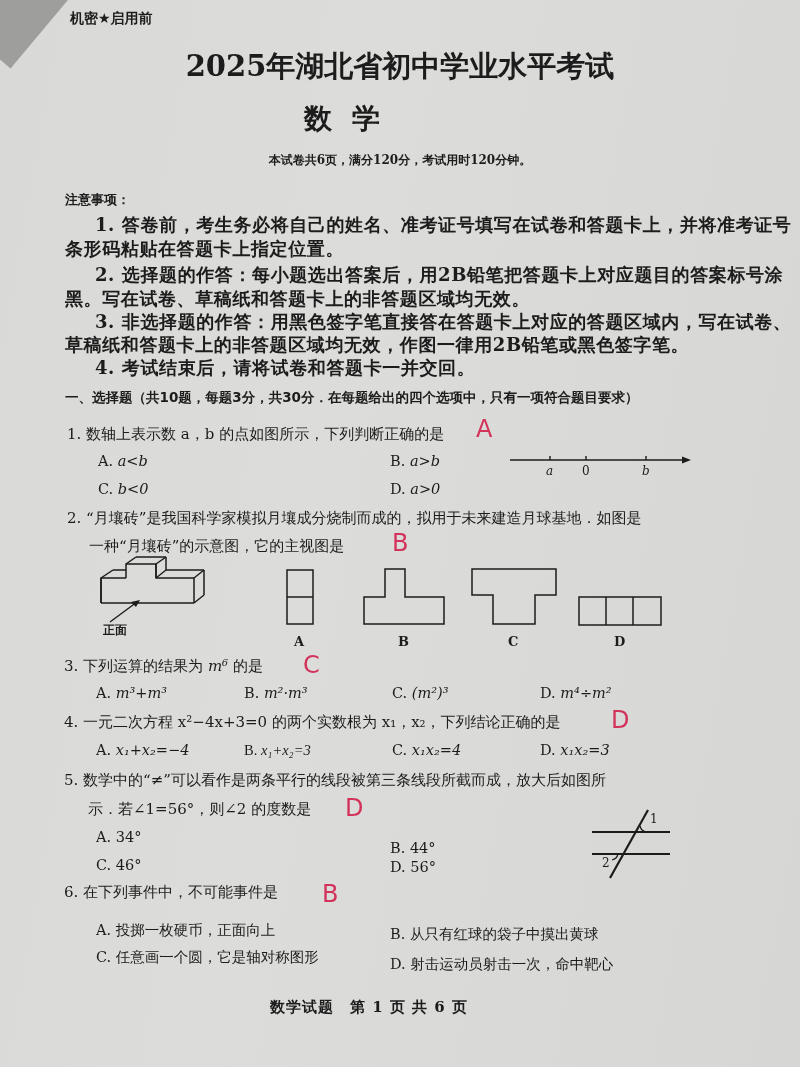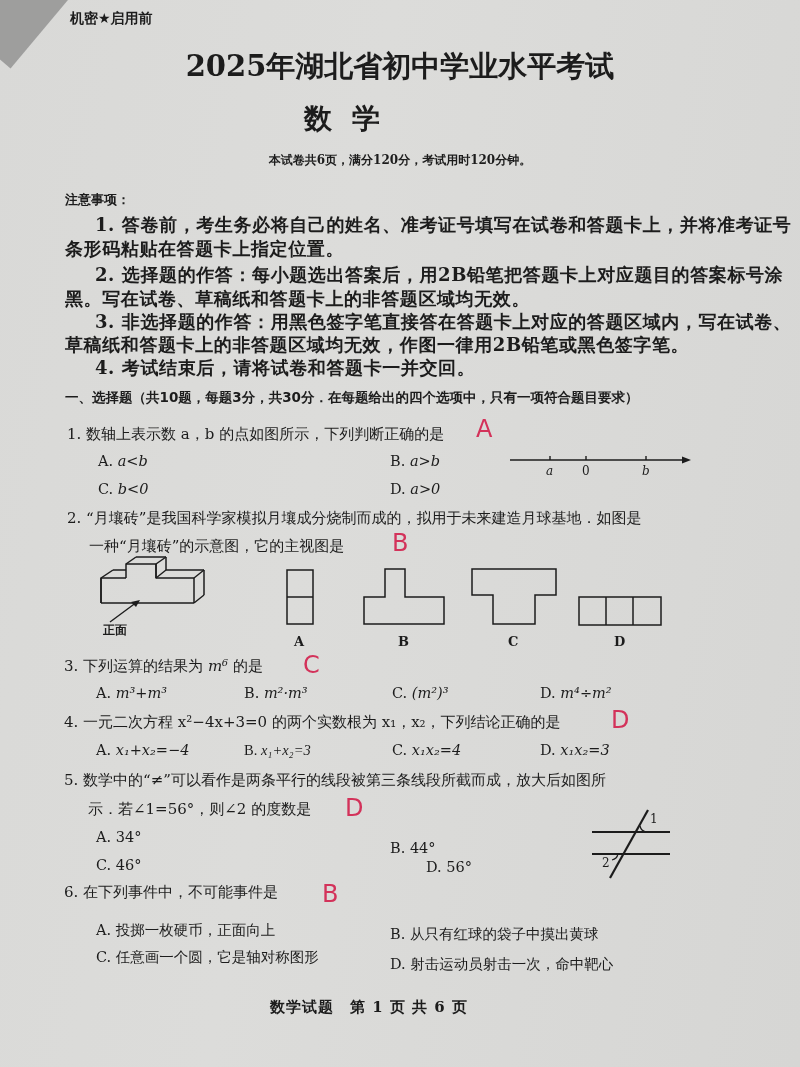--- a/index.html
+++ b/index.html
@@ -150,21 +150,21 @@
 
 <div class="abs q" style="left:64px;top:771px;">
   <span>5.</span>
   <span>数学中的“≠”可以看作是两条平行的线段被第三条线段所截而成，放大后如图所</span>
 </div>
 <div class="abs q" style="left:88px;top:800px;">示．若∠1=56°，则∠2 的度数是</div>
 <div class="abs ans" style="left:345px;top:794px;">D</div>
 <div class="abs opt" style="left:96px;top:829px;"><span>A.</span> <span>34°</span></div>
 <div class="abs opt" style="left:390px;top:829px;margin-top:11px;"><span>B.</span> <span>44°</span></div>
 <div class="abs opt" style="left:96px;top:857px;"><span>C.</span> <span>46°</span></div>
-<div class="abs opt" style="left:390px;top:859px;margin-left:36px;"><span>D.</span> <span>56°</span></div>
+<div class="abs opt" style="left:390px;top:859px;"><span>D.</span> <span>56°</span></div>
 <svg style="left:590px;top:808px;" width="85" height="70" viewBox="0 0 85 70">
   <line x1="2" y1="24" x2="80" y2="24" stroke="#1c1c1c" stroke-width="2.2"></line>
   <line x1="2" y1="46" x2="80" y2="46" stroke="#1c1c1c" stroke-width="2.2"></line>
   <line x1="20" y1="70" x2="58" y2="2" stroke="#1c1c1c" stroke-width="2.2"></line>
   <path d="M 56 24 A 8 8 0 0 1 50 18" fill="none" stroke="#1c1c1c" stroke-width="1.2"></path>
   <path d="M 28 46 A 8 8 0 0 1 22 52" fill="none" stroke="#1c1c1c" stroke-width="1.2"></path>
 </svg>
 <div class="abs" style="left:650px;top:812px;font-size:12px;">1</div>
 <div class="abs" style="left:602px;top:856px;font-size:12px;">2</div>
 

